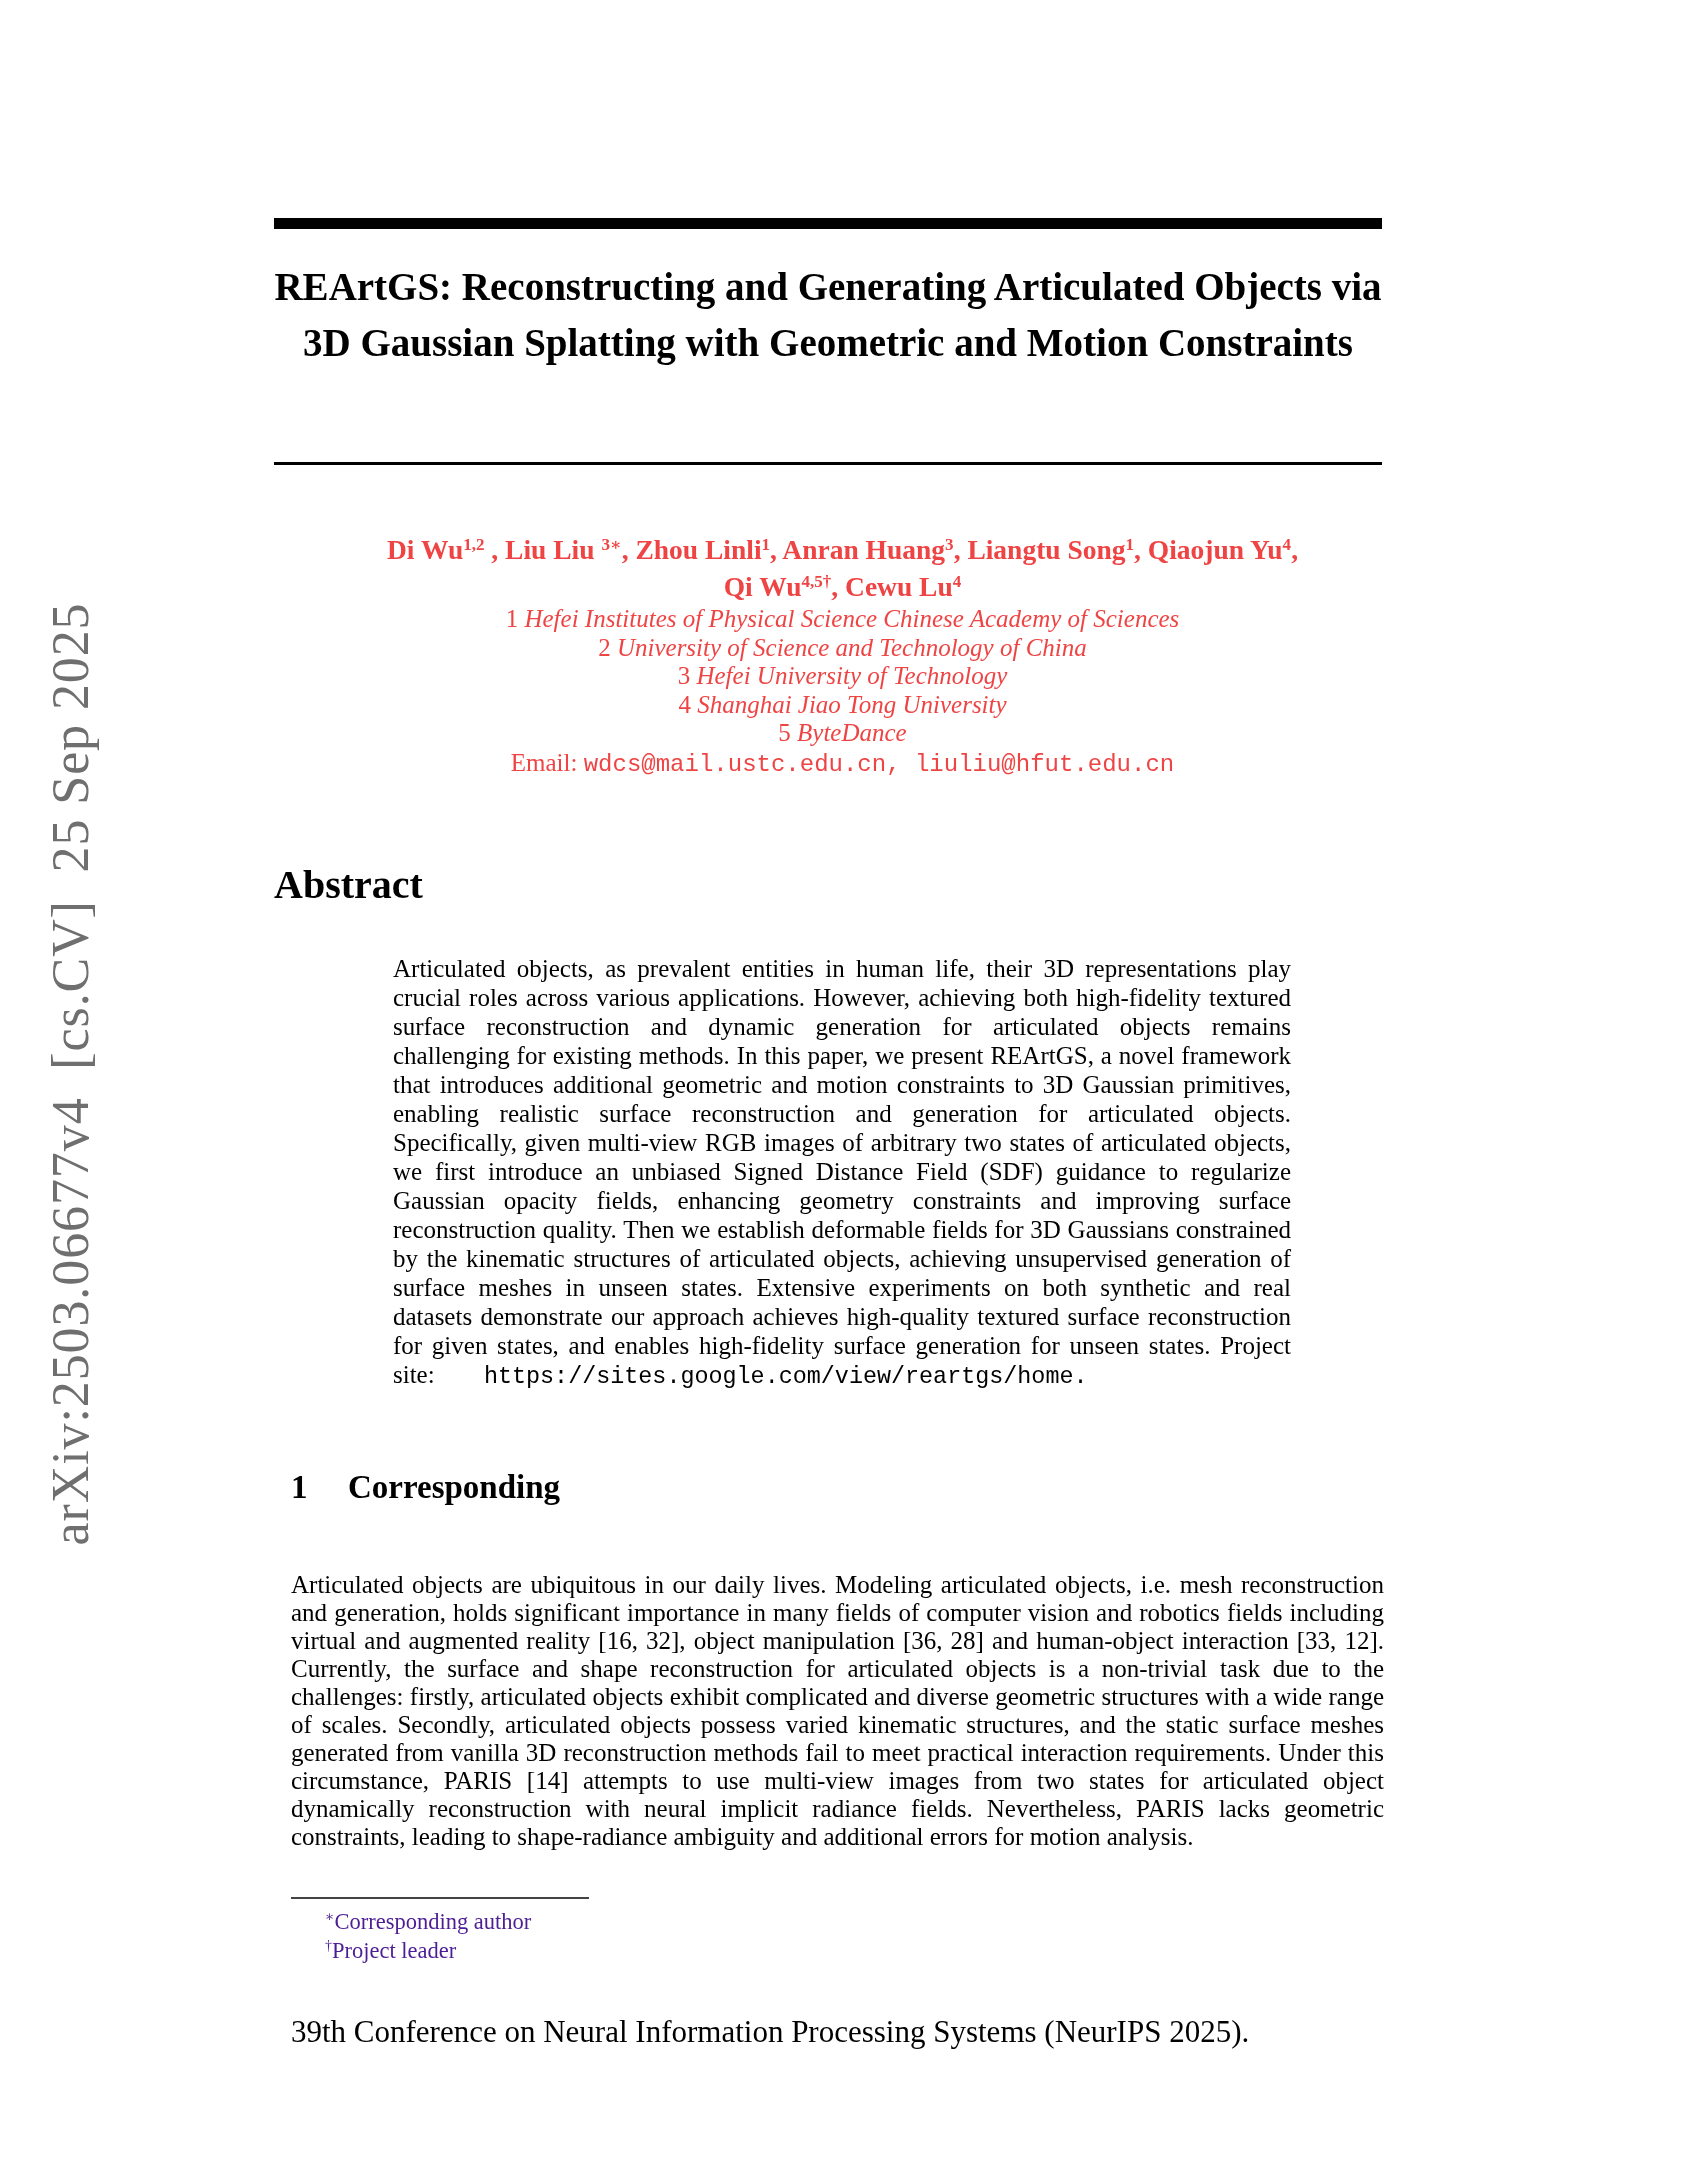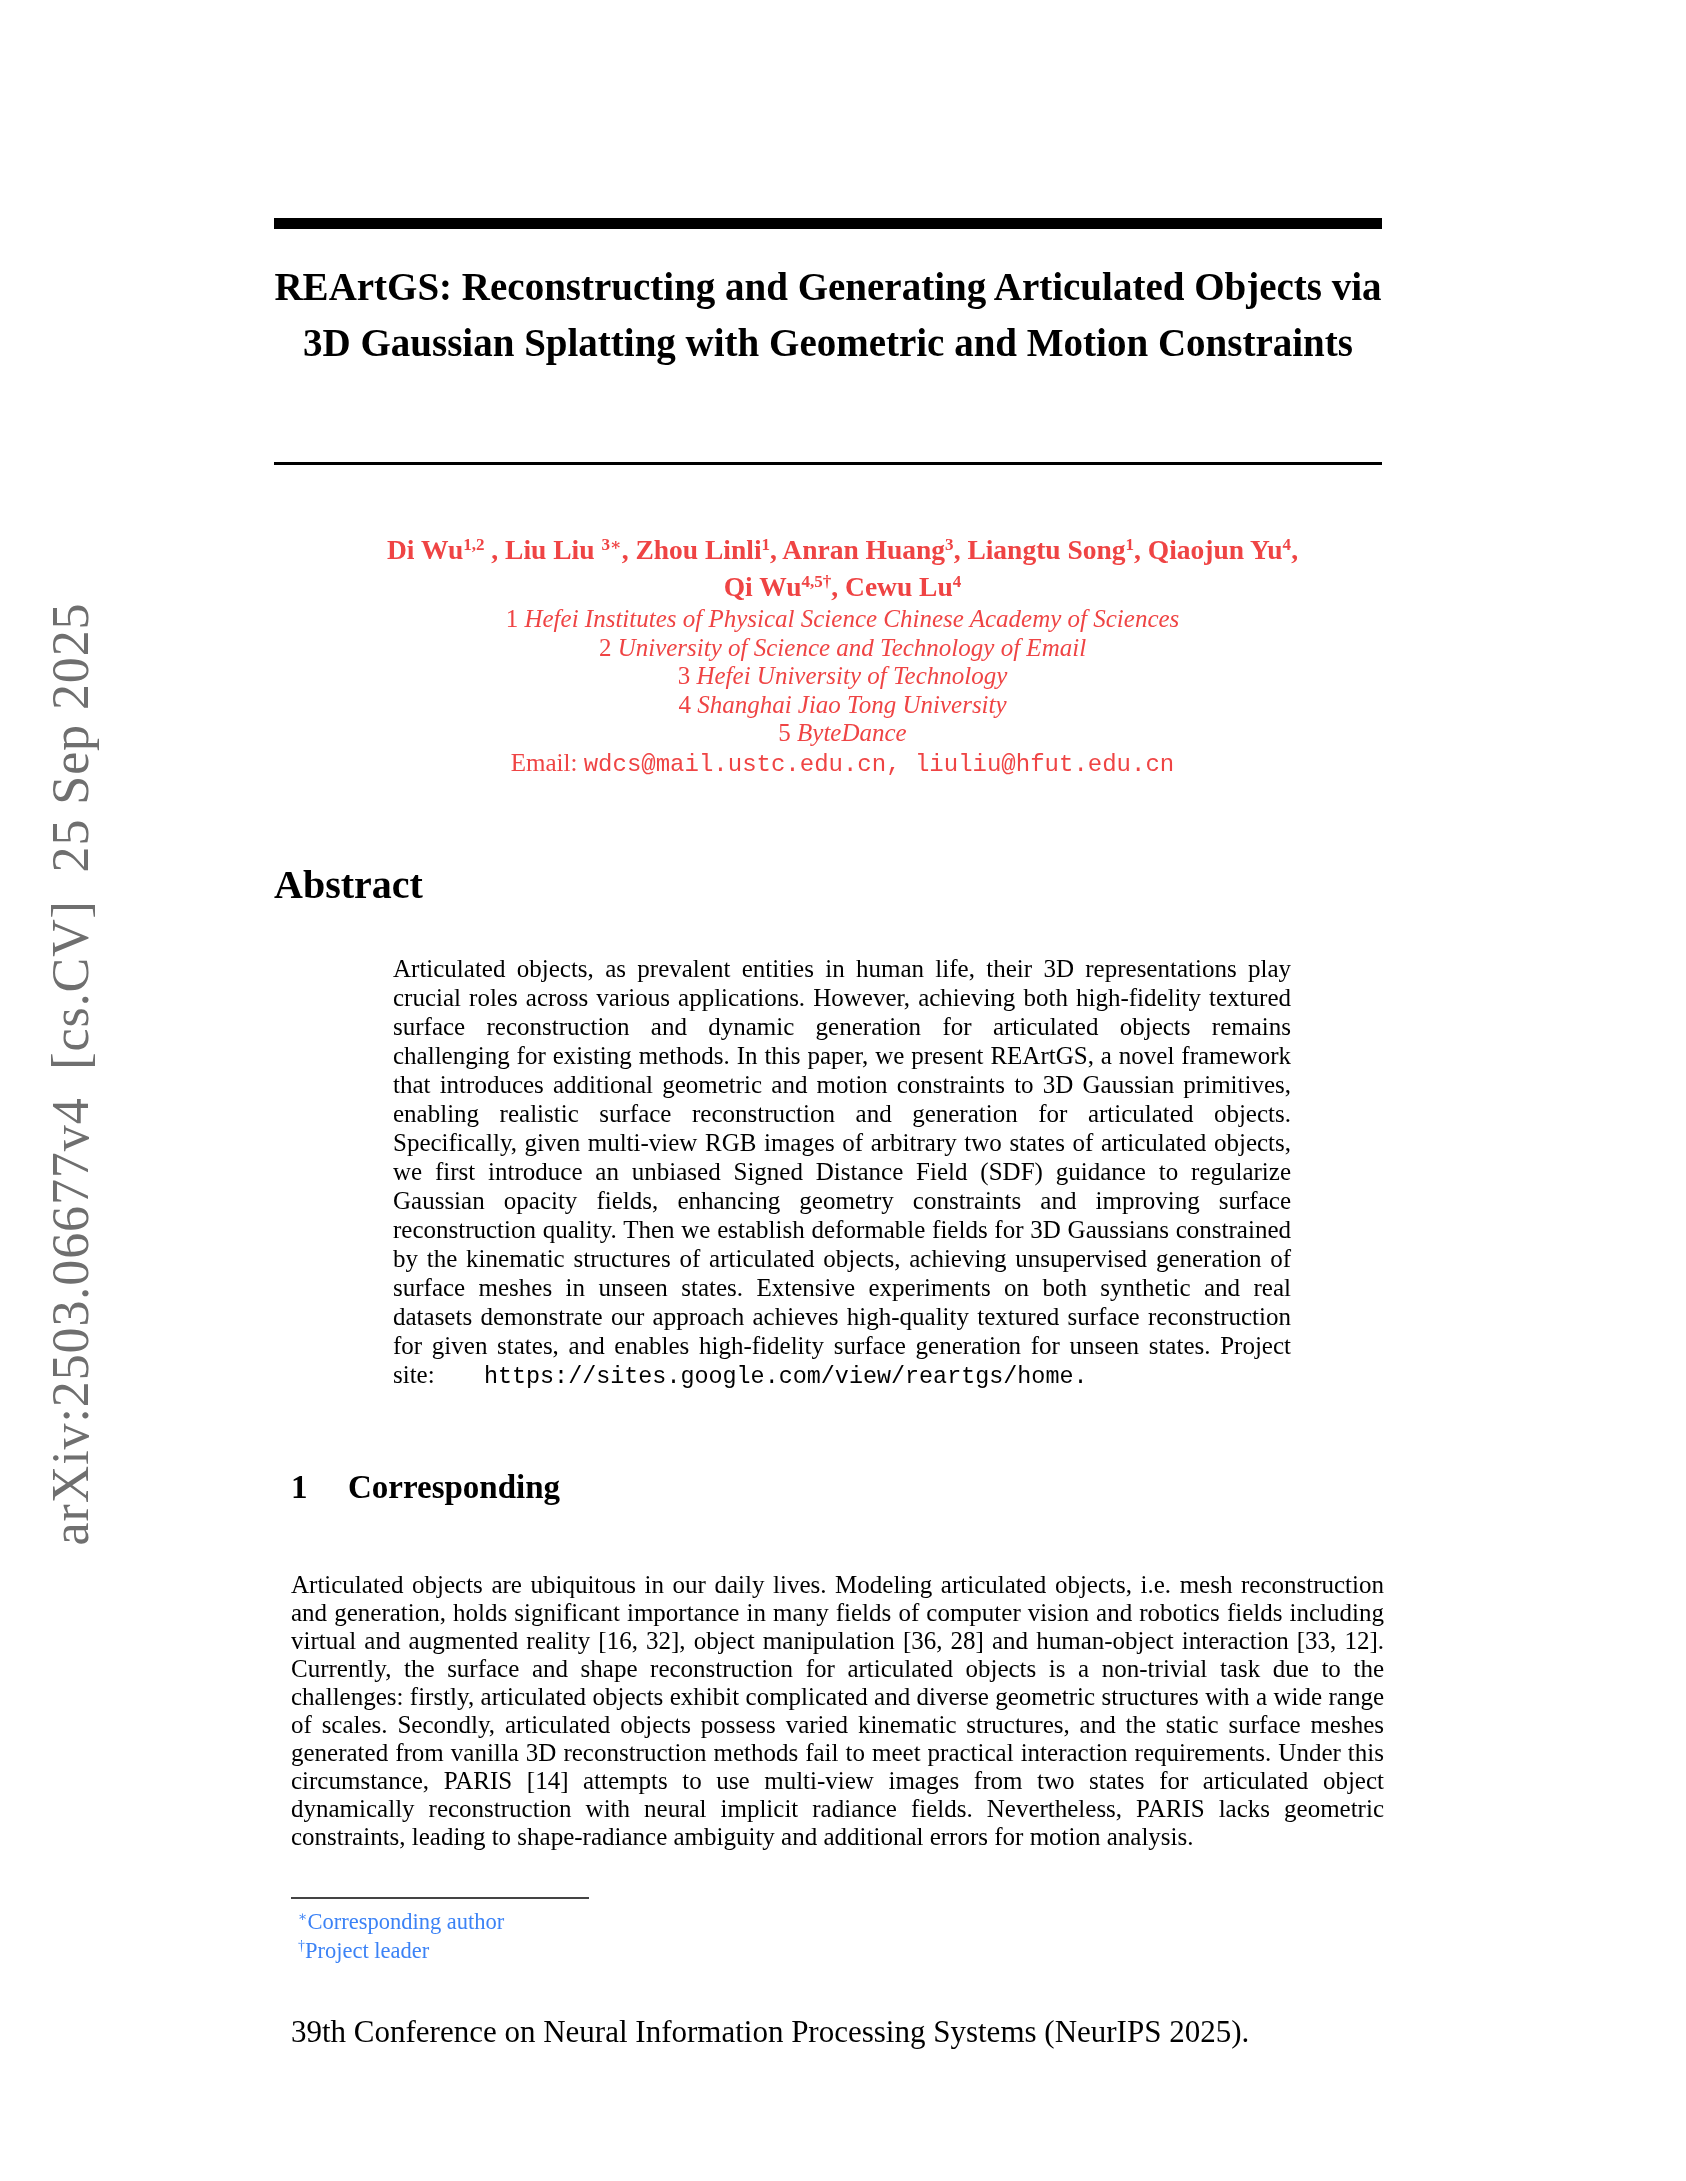--- a/index.html
+++ b/index.html
@@ -70,21 +70,21 @@
 
   
   .intro-body {
     position: absolute; left: 291px; top: 1546px; width: 1093px;
     font-size: 25px; line-height: 28px;
     text-align: justify; color: #000;
   }
 
   
   .footnote-rule { position: absolute; left: 291px; top: 1897px; width: 298px; height: 1.8px; background: #444; }
-  .footnotes { position: absolute; left: 298px; top: 1907px; width: 826px; font-size: 22.5px; line-height: 29px; color: #3b82f6; }
+  .footnotes { position: absolute; left: 325px; top: 1907px; width: 826px; font-size: 22.5px; line-height: 29px; color: #4c1d95; }
 
   
   .footer {
     position: absolute; left: 291px; top: 2014px; width: 1093px;
     font-size: 31px; color: #000;
   }
 </style>
 </head>
 <body>
 
@@ -99,21 +99,21 @@
   <div class="author-line">
     <span>Di Wu</span><sup>1,2</sup><span> , </span><span>Liu Liu </span><sup>3∗</sup><span>, </span><span>Zhou Linli</span><sup>1</sup><span>, </span><span>Anran Huang</span><sup>3</sup><span>, </span><span>Liangtu Song</span><sup>1</sup><span>, </span><span>Qiaojun Yu</span><sup>4</sup><span>,</span>
   </div>
   <div class="author-line">
     <span>Qi Wu</span><sup>4,5†</sup><span>, </span><span>Cewu Lu</span><sup>4</sup>
   </div>
   <div class="affil-line">
     <span class="affil-num">1</span>&nbsp;<span class="affil-name">Hefei Institutes of Physical Science Chinese Academy of Sciences</span>
   </div>
   <div class="affil-line">
-    <span class="affil-num">2</span>&nbsp;<span class="affil-name">University of Science and Technology of Email</span>
+    <span class="affil-num">2</span>&nbsp;<span class="affil-name">University of Science and Technology of China</span>
   </div>
   <div class="affil-line">
     <span class="affil-num">3</span>&nbsp;<span class="affil-name">Hefei University of Technology</span>
   </div>
   <div class="affil-line">
     <span class="affil-num">4</span>&nbsp;<span class="affil-name">Shanghai Jiao Tong University</span>
   </div>
   <div class="affil-line">
     <span class="affil-num">5</span>&nbsp;<span class="affil-name">ByteDance</span>
   </div>

